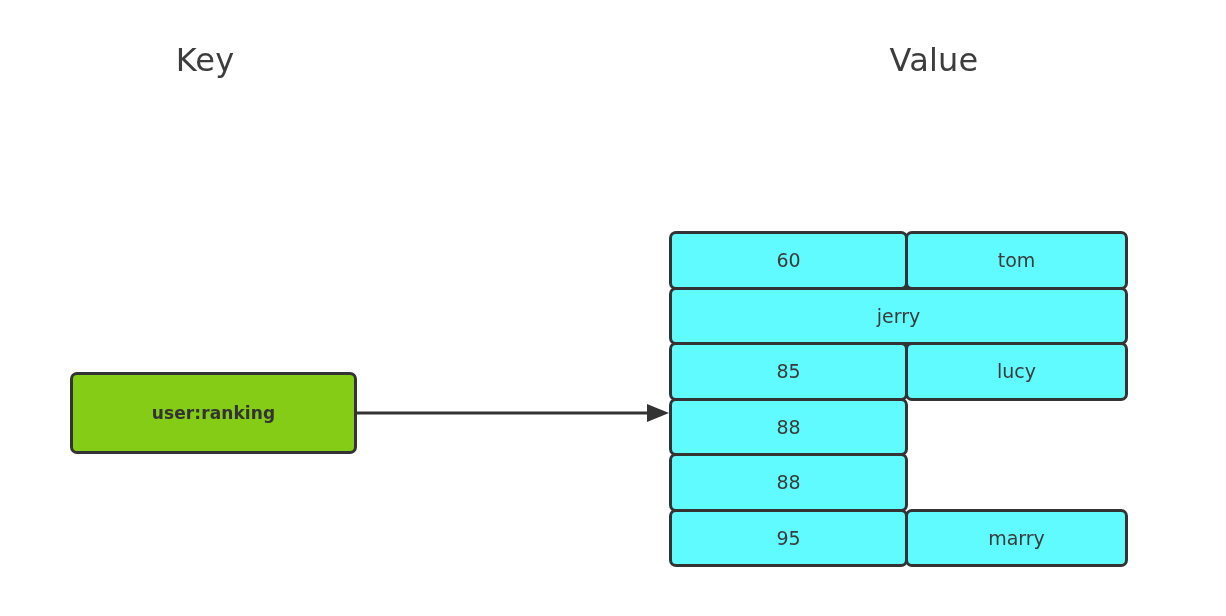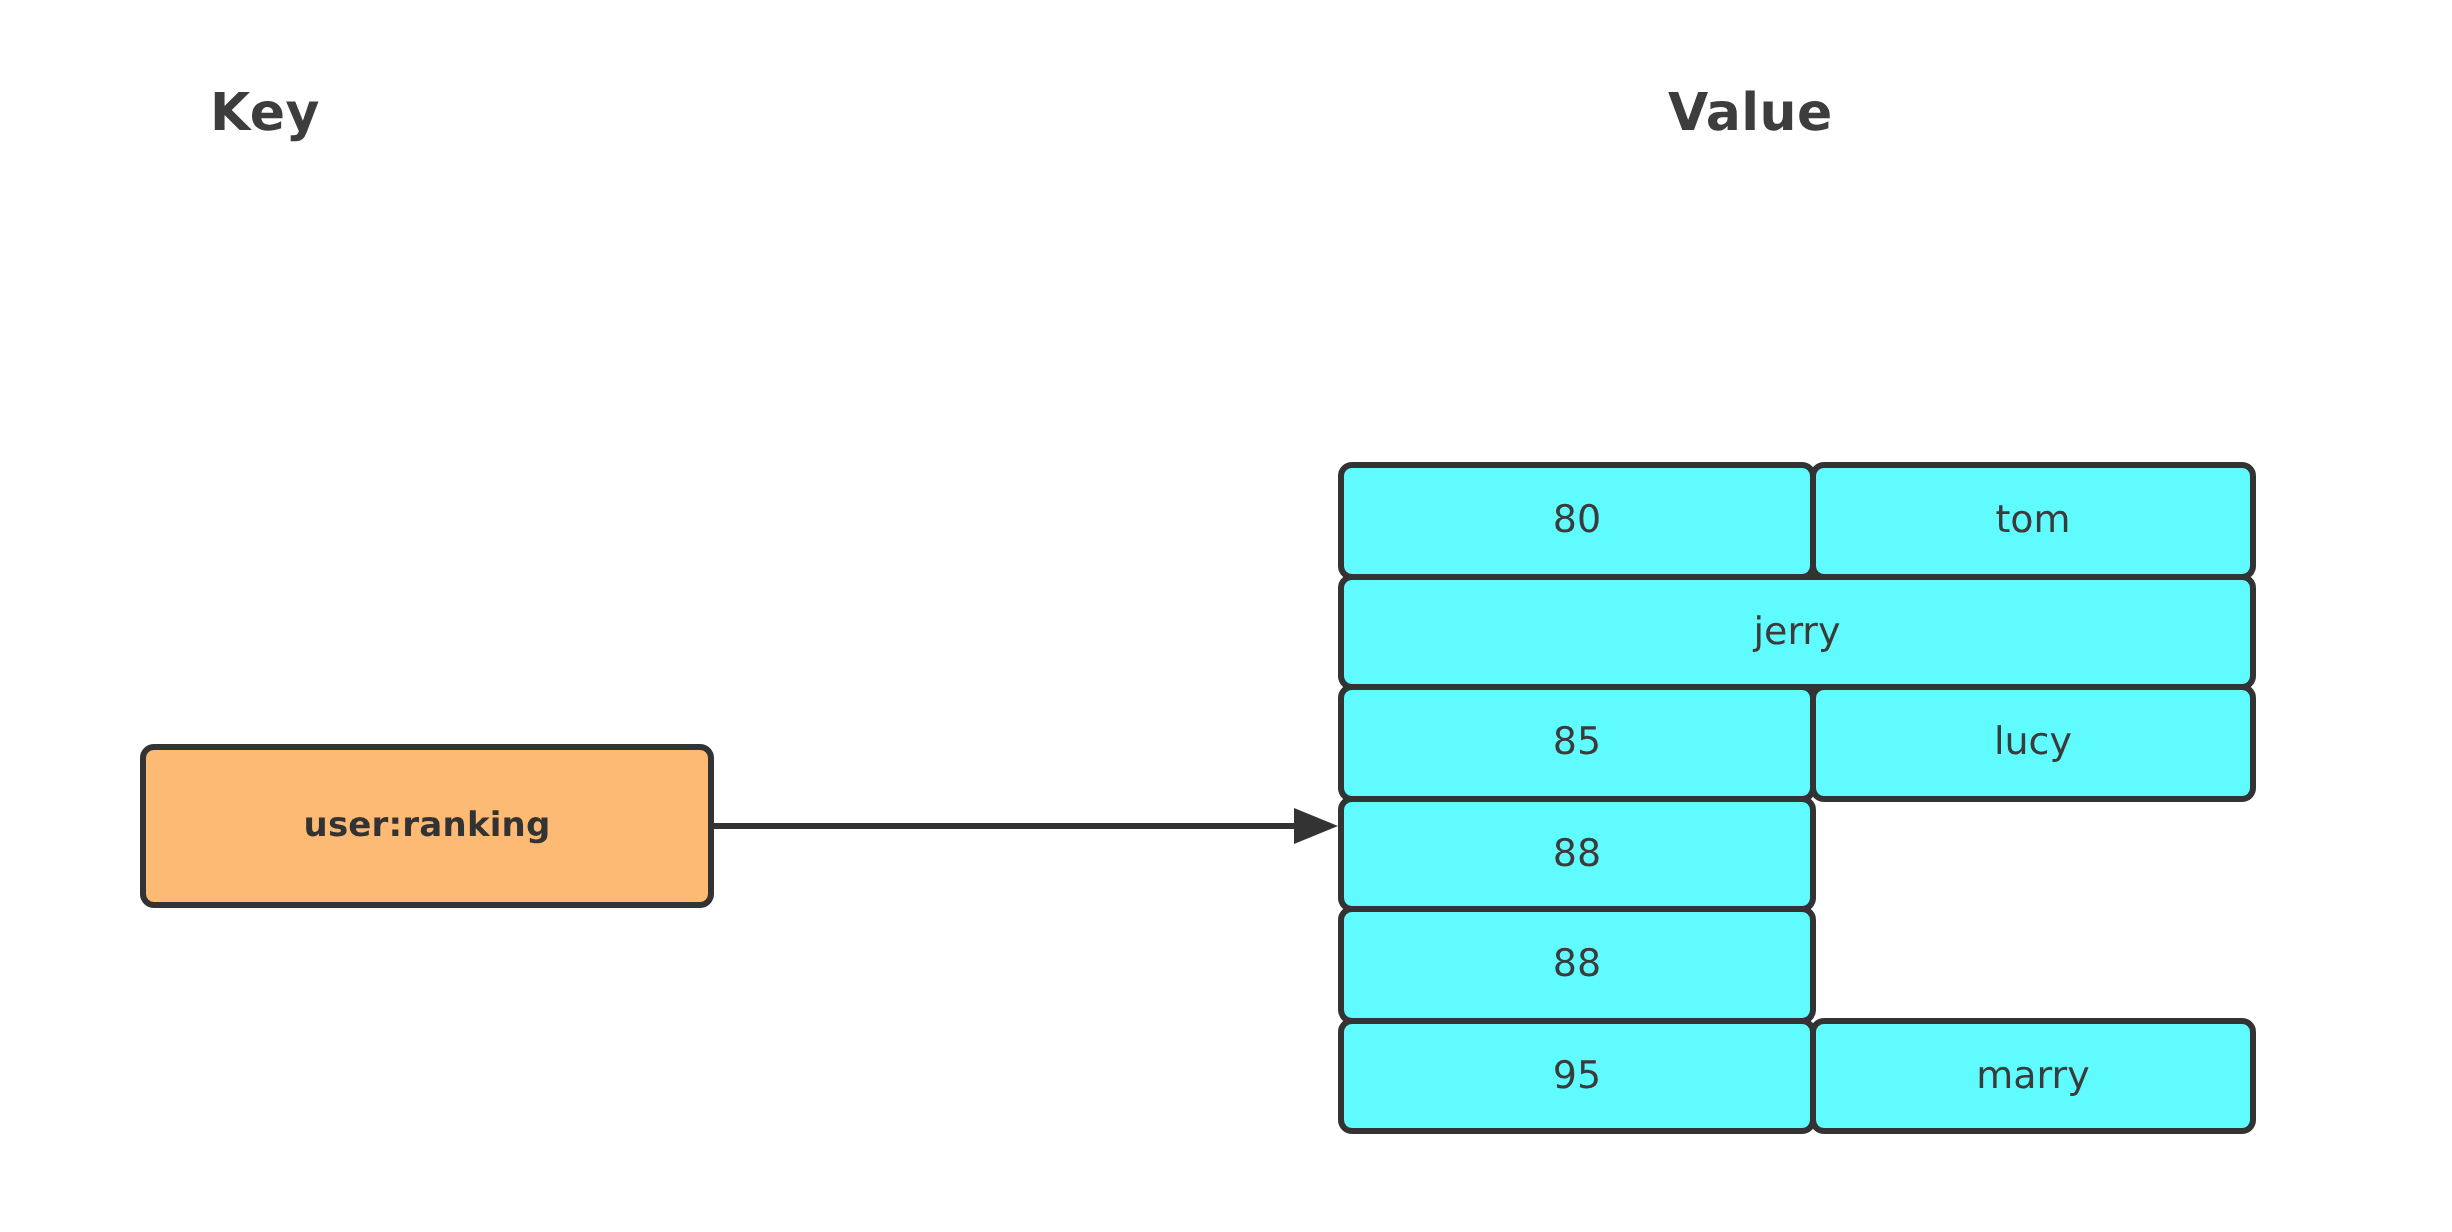--- a/index.html
+++ b/index.html
@@ -20,26 +20,26 @@
     position: absolute;
     left: 0;
     top: 0;
     width: 1226px;
     height: 616px;
   }
 
   
   .heading {
     position: absolute;
-    font-size: 26px;
-    font-weight: bold;
+    font-size: 32px;
+    font-weight: normal;
     color: #3d3d3d;
     letter-spacing: 0.2px;
     white-space: nowrap;
-    text-align: left;
+    text-align: center;
     line-height: 1;
   }
   #heading-key {
     left: 105px;
     top: 44px;
     width: 200px;
   }
   #heading-value {
     left: 834px;
     top: 44px;
@@ -47,21 +47,21 @@
   }
 
   
   #key-node {
     position: absolute;
     left: 70px;
     top: 372px;
     width: 287px;
     height: 82px;
     box-sizing: border-box;
-    background: #fdba74;
+    background: #84cc16;
     border: 3px solid #333333;
     border-radius: 7px;
     display: flex;
     align-items: center;
     justify-content: center;
   }
   #key-node-label {
     font-size: 17px;
     font-weight: bold;
     color: #333333;
@@ -132,21 +132,21 @@
     <span id="key-node-label">user:ranking</span>
   </div>
 
   <svg id="connector" viewBox="0 0 318 40" width="318" height="40">
     <line x1="0" y1="20" x2="296" y2="20" stroke="#333333" stroke-width="3"></line>
     <polygon points="292,11 314,20 292,29" fill="#333333"></polygon>
   </svg>
 
   <div id="value-table">
       <div class="value-row">
-        <div class="value-cell score">80</div>
+        <div class="value-cell score">60</div>
         <div class="value-cell name">tom</div>
       </div>
       <div class="value-row">
         <div class="value-cell name">jerry</div>
       </div>
       <div class="value-row">
         <div class="value-cell score">85</div>
         <div class="value-cell name">lucy</div>
       </div>
       <div class="value-row">

